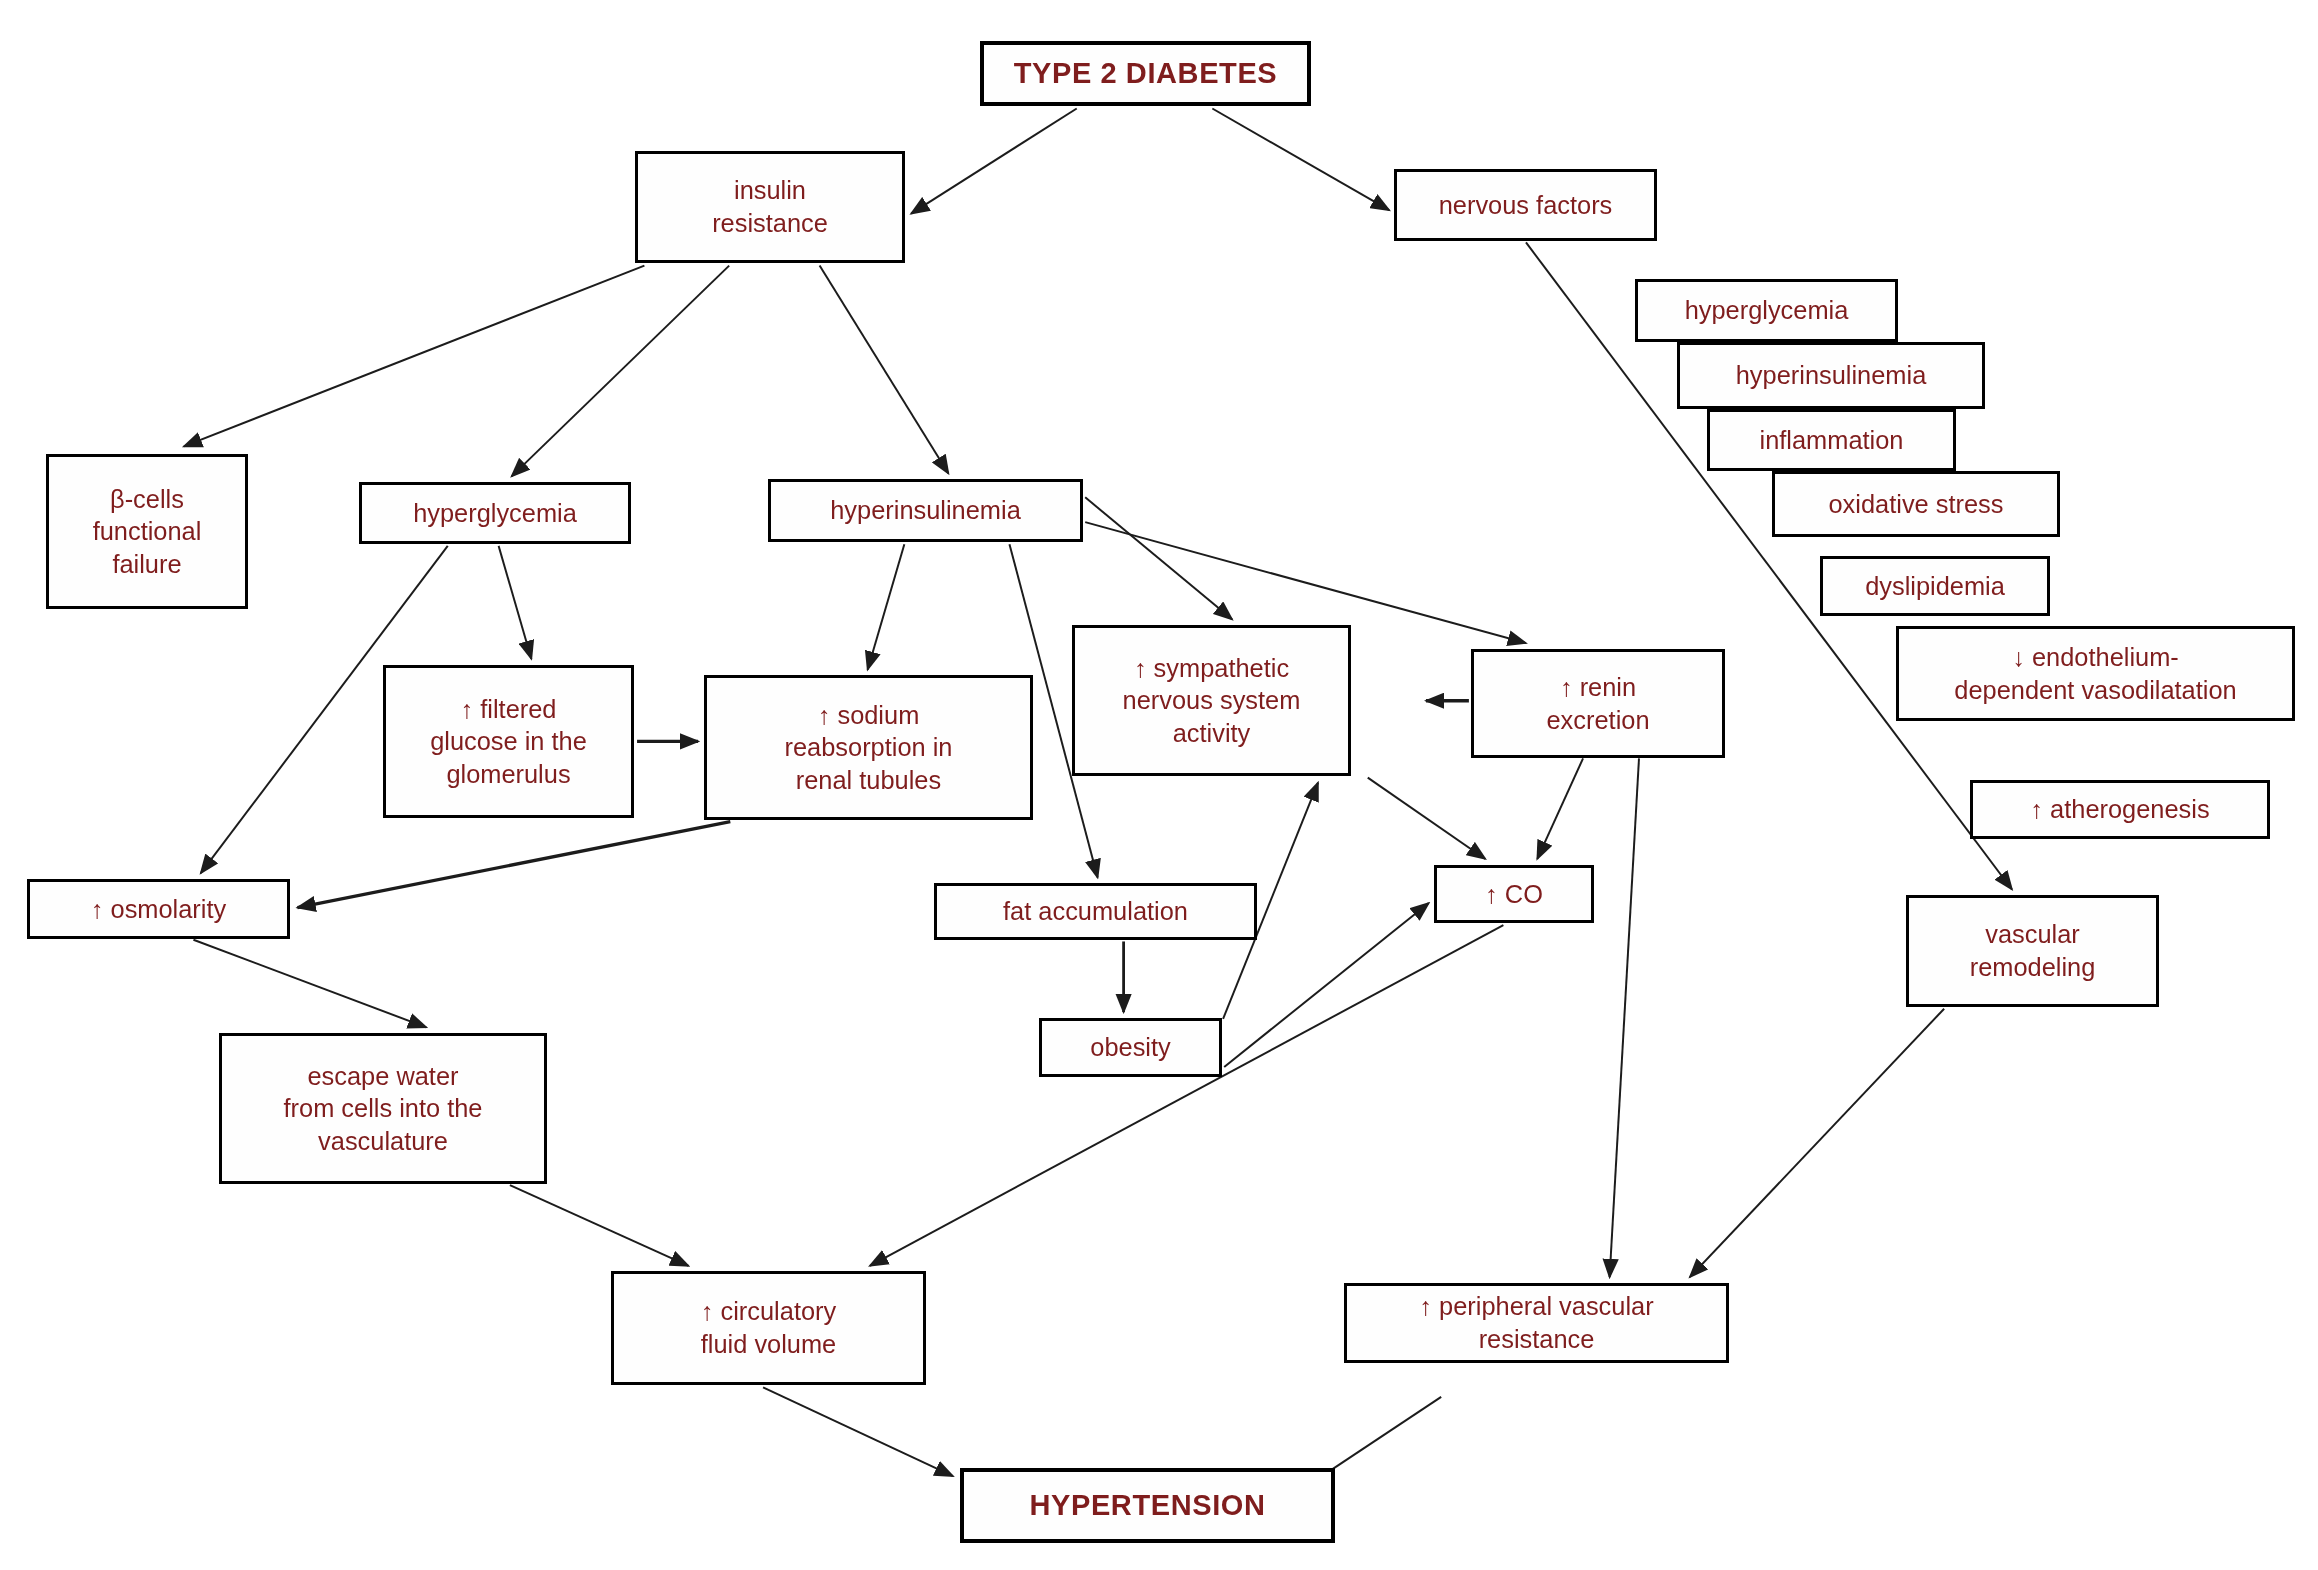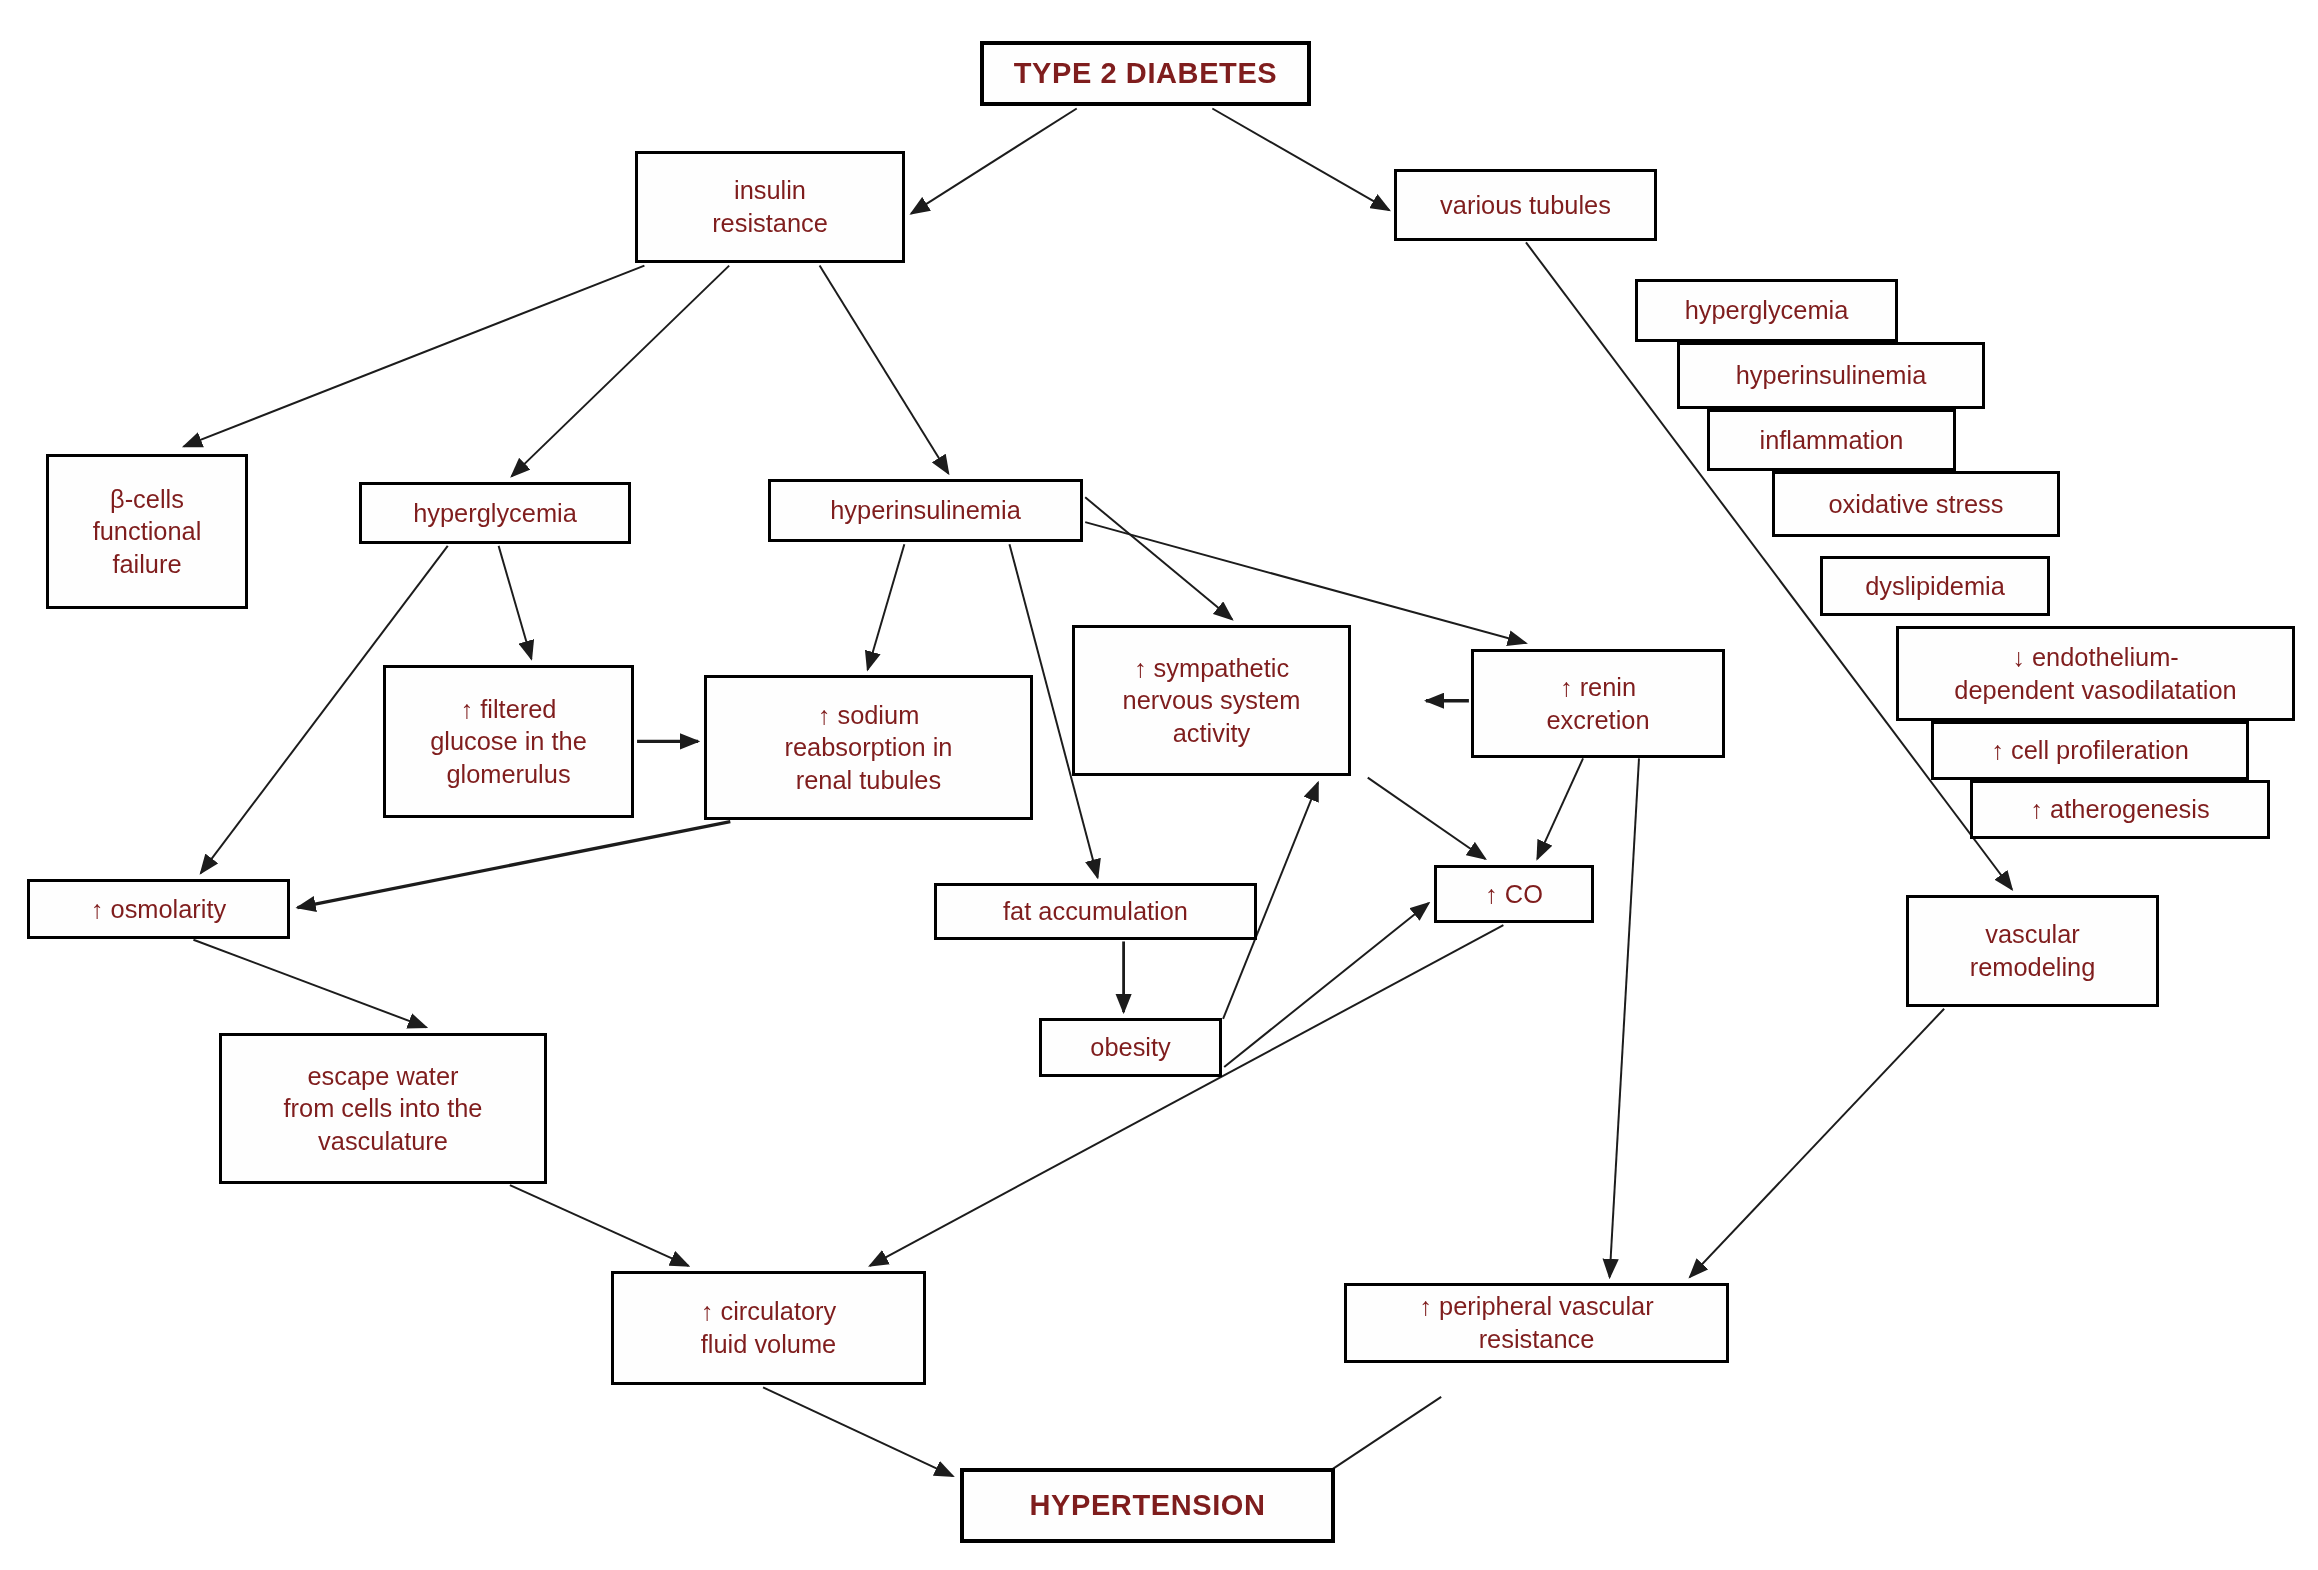--- a/index.html
+++ b/index.html
@@ -81,29 +81,28 @@
       <line x1="2660" y1="1637" x2="1539" y2="2240" stroke="#1c1c1c" stroke-width="3.5" marker-end="url(#arrowhead)"></line>
       <line x1="2700" y1="429" x2="3560" y2="1574" stroke="#1c1c1c" stroke-width="3.5" marker-end="url(#arrowhead)"></line>
       <line x1="3440" y1="1785" x2="2990" y2="2260" stroke="#1c1c1c" stroke-width="3.5" marker-end="url(#arrowhead)"></line>
       <line x1="1350" y1="2455" x2="1686" y2="2612" stroke="#1c1c1c" stroke-width="3.5" marker-end="url(#arrowhead)"></line>
       <line x1="2550" y1="2472" x2="2315" y2="2628" stroke="#1c1c1c" stroke-width="3.5" marker-end="url(#arrowhead)"></line>
     </svg>
 
 <div class="node bold" style="left: 980px; top: 41px; width: 331px; height: 65px;">TYPE 2 DIABETES</div>
     <div class="node" style="left: 635px; top: 151px; width: 270px; height: 112px;">insulin
 resistance</div>
-    <div class="node" style="left: 1394px; top: 169px; width: 263px; height: 72px;">various tubules</div>
+    <div class="node" style="left: 1394px; top: 169px; width: 263px; height: 72px;">nervous factors</div>
     <div class="node" style="left: 1635px; top: 279px; width: 263px; height: 63px;">hyperglycemia</div>
     <div class="node" style="left: 1677px; top: 342px; width: 308px; height: 67px;">hyperinsulinemia</div>
     <div class="node" style="left: 1707px; top: 409px; width: 249px; height: 62px;">inflammation</div>
     <div class="node" style="left: 1772px; top: 471px; width: 288px; height: 66px;">oxidative stress</div>
     <div class="node" style="left: 1820px; top: 556px; width: 230px; height: 60px;">dyslipidemia</div>
     <div class="node" style="left: 1896px; top: 626px; width: 399px; height: 95px;">↓ endothelium-
 dependent vasodilatation</div>
-    <div class="node" style="left: 1931px; top: 721px; width: 318px; height: 59px;">↑ cell profileration</div>
     <div class="node" style="left: 1970px; top: 780px; width: 300px; height: 59px;">↑ atherogenesis</div>
     <div class="node" style="left: 1906px; top: 895px; width: 253px; height: 112px;">vascular
 remodeling</div>
     <div class="node" style="left: 46px; top: 454px; width: 202px; height: 155px;">β-cells
 functional
 failure</div>
     <div class="node" style="left: 359px; top: 482px; width: 272px; height: 62px;">hyperglycemia</div>
     <div class="node" style="left: 768px; top: 479px; width: 315px; height: 63px;">hyperinsulinemia</div>
     <div class="node" style="left: 383px; top: 665px; width: 251px; height: 153px;">↑  filtered
 glucose in the

